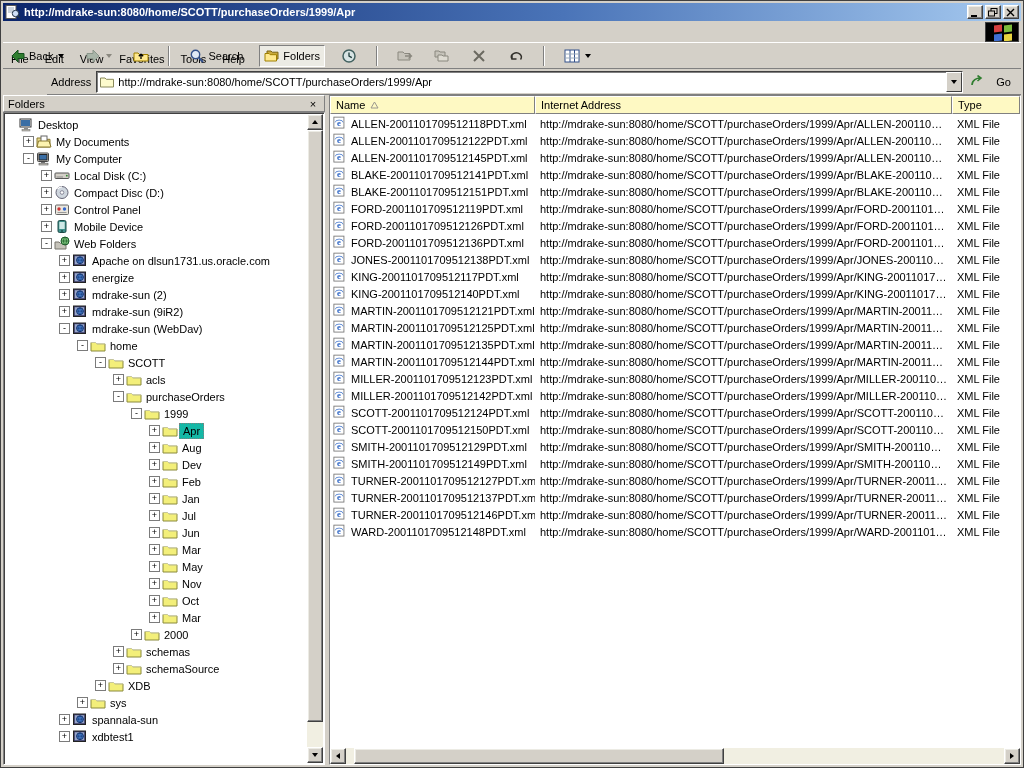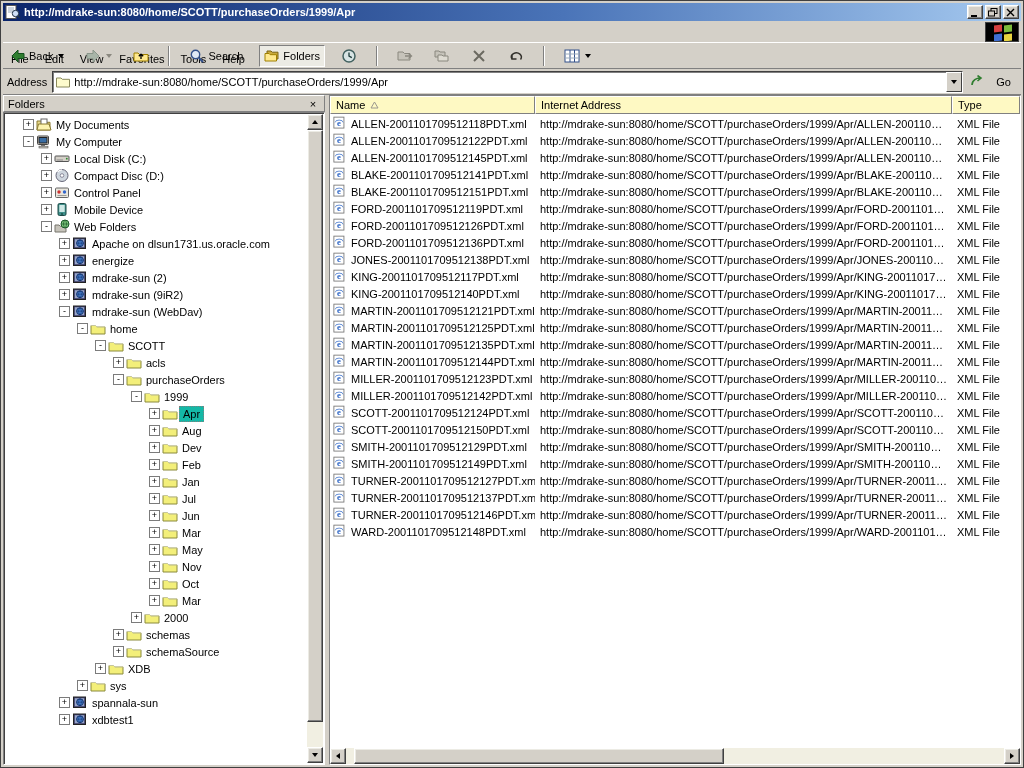--- a/index.html
+++ b/index.html
@@ -27,21 +27,21 @@
   
   .toolbar { height:26px; flex:0 0 26px; display:flex; align-items:center; border-bottom:1px solid #808080; padding:1px 2px; gap:11px; }
   .tbtn { display:flex; align-items:center; gap:3px; padding:2px 4px; height:22px; border:1px solid transparent; }
   .tbtn.pressed { background:#ecebe4; border-color:#808080 #fff #fff #808080; }
   .tbtn svg { width:16px; height:16px; }
   .tb-sep { width:2px; height:20px; border-left:1px solid #808080; border-right:1px solid #fff; margin:0 3px; }
   .dd-arrow { width:0; height:0; border-left:3px solid transparent; border-right:3px solid transparent; border-top:4px solid #000; margin-left:2px; }
   .dd-arrow.gray { border-top-color:#8a887f; }
 
   
-  .addressbar { height:26px; flex:0 0 26px; display:flex; align-items:center; padding:2px 4px; border-bottom:1px solid #808080; gap:5px; }
+  .addressbar { height:26px; flex:0 0 26px; display:flex; align-items:center; padding:2px 4px; border-bottom:1px solid #808080; gap:5px;margin-left:44px; }
   .addr-field { flex:1; display:flex; align-items:center; background:#fff; border:1px solid; border-color:#404040 #fff #fff #404040; box-shadow:inset 1px 1px 0 #808080; height:22px; padding-left:3px; position:relative; }
   .addr-field svg { width:14px; height:13px; margin-right:4px; }
   .addr-input { flex:1; border:none; outline:none; font-family:"Liberation Sans",sans-serif; font-size:11px; height:18px; }
   .addr-drop { width:16px; height:20px; background:#d4d0c8; border:1px solid; border-color:#fff #404040 #404040 #fff; display:flex; align-items:center; justify-content:center; }
   .go-btn { display:flex; align-items:center; gap:10px; padding:0 6px 0 2px; height:22px; }
   .go-btn svg { width:16px; height:14px; }
 
   
   .content { flex:1; display:flex; min-height:0; }
   .panel-hdr { height:17px; flex:0 0 17px; background:#d4d0c8; display:flex; align-items:center; justify-content:space-between; padding:0 4px; border:1px solid; border-color:#fff #808080 #808080 #fff; }
@@ -242,20 +242,31 @@
   <div class="content">
 
     <div class="folders-panel">
       <div class="panel-hdr">
         <span>Folders</span>
         <span class="panel-close">×</span>
       </div>
       <div class="tree-wrap">
         <div class="tree" id="tree">
             <div class="tree-row">
+              <span class="indent" style="width: 0px;"></span>
+              <span class="expander"></span>
+              <span class="ticon"><svg xmlns="http://www.w3.org/2000/svg" viewBox="0 0 16 15">
+                  <rect x="2" y="2" width="11" height="8" fill="#fff" stroke="#333"></rect>
+                  <rect x="3" y="3" width="9" height="6" fill="#3a6ea5"></rect>
+                  <rect x="6" y="11" width="4" height="1.5" fill="#888"></rect>
+                  <rect x="4" y="12.5" width="8" height="1.5" fill="#c0bdb4" stroke="#666" stroke-width="0.5"></rect>
+                </svg></span>
+              <span class="tlabel">Desktop</span>
+            </div>
+            <div class="tree-row">
               <span class="indent" style="width: 18px;"></span>
               <span class="expander box">
                 <span>+</span>
               </span>
               <span class="ticon"><svg xmlns="http://www.w3.org/2000/svg" viewBox="0 0 16 15">
                   <path d="M1 4 h5 l1.3 1.3 H14 V13 H1 Z" fill="#e8d98a" stroke="#8a7a30"></path>
                   <rect x="5" y="2" width="6" height="7" fill="#fff" stroke="#666"></rect>
                   <path d="M2.5 7 H13 L15 13 H1 Z" fill="#fdf3b0" stroke="#8a7a30"></path>
                 </svg></span>
               <span class="tlabel">My Documents</span>

